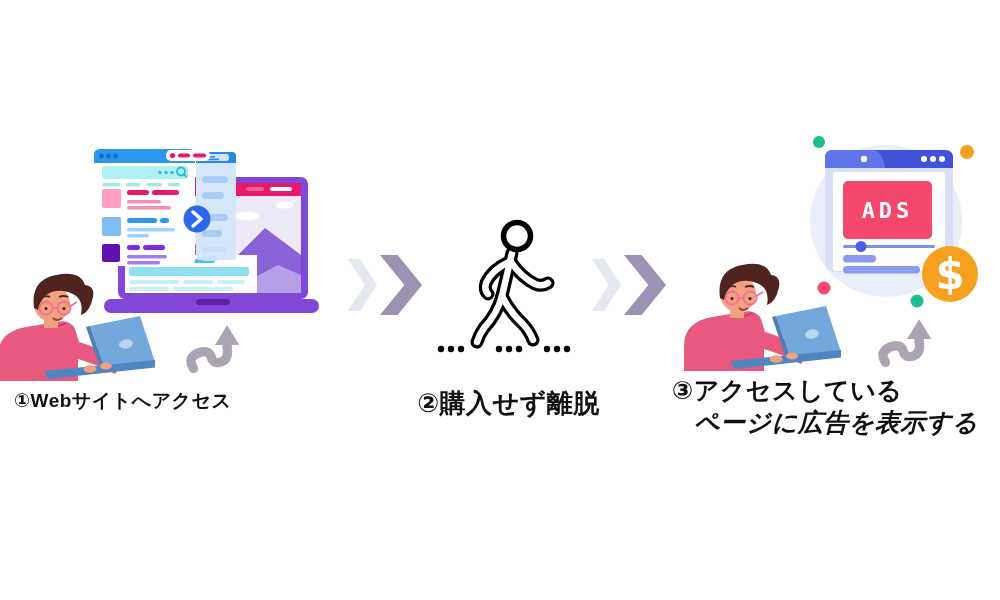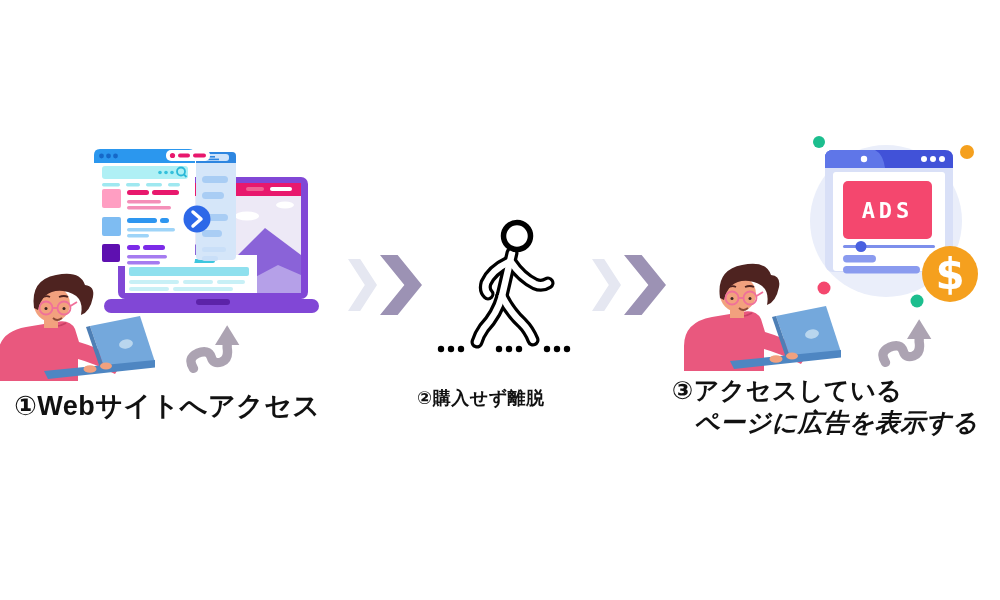--- a/index.html
+++ b/index.html
@@ -1,21 +1,21 @@
 <!DOCTYPE html>
 <html style="--header-blue: #2B97EE; --header-blue-dark-dots: #1568C8; --royal-blue: #4152D8; --royal-blue-light: #5F76E8; --crimson: #E8186D; --ads-red: #F4476E; --purple-laptop: #8147D6; --purple-dark: #5C23A8; --mountain-dark: #8A63D8; --mountain-light: #B5A0E8; --sweater-pink: #E9587E; --skin: #F2A17E; --hair-brown: #4E2320; --glasses-pink: #F0709A; --laptop-blue: #74A8DC; --laptop-blue-dark: #4E86C2; --coin-orange: #F5A01E; --arrow-gray: #ACA3B2; --chevron-light: #E5E7F1; --chevron-dark: #9C92B4; --dot-green: #1CBE8E; --search-cyan: #AFF0F5; --search-teal: #2BB8D8; --ads-bar-blue: #8A9BEF; --label-text: #111111;"><head>
 <meta charset="utf-8">
 <style>
   html,body{margin:0;padding:0;background:#fff;}
   .canvas{position:relative;width:1000px;height:600px;background:#fff;overflow:hidden;
           font-family:"Liberation Sans","DejaVu Sans",sans-serif;}
   .abs{position:absolute;}
   .label{position:absolute;font-weight:700;color:var(--label-text,#111);}
-  .label-l1{left:14px;top:388px;font-size:27px;letter-spacing:0.5px;text-align:right;}
-  .label-l2{left:417px;top:386px;font-size:18px;letter-spacing:0.5px;}
+  .label-l1{left:14px;top:388px;font-size:19px;letter-spacing:0.5px;text-align:right;}
+  .label-l2{left:417px;top:386px;font-size:26px;letter-spacing:0.5px;}
   .label-l3{left:672px;top:374px;font-size:25px;line-height:32px;letter-spacing:0.5px;}
   .label-l3 .line2{display:block;margin-left:22px;font-style:italic;}
   .chev{position:absolute;clip-path:polygon(0 0,42% 0,100% 50%,42% 100%,0 100%,58% 50%);}
   .chev.light{background:var(--chevron-light,#E5E7F1);}
   .chev.dark{background:var(--chevron-dark,#9C92B4);}
   svg{display:block;}
 </style>
 </head>
 <body>
 

